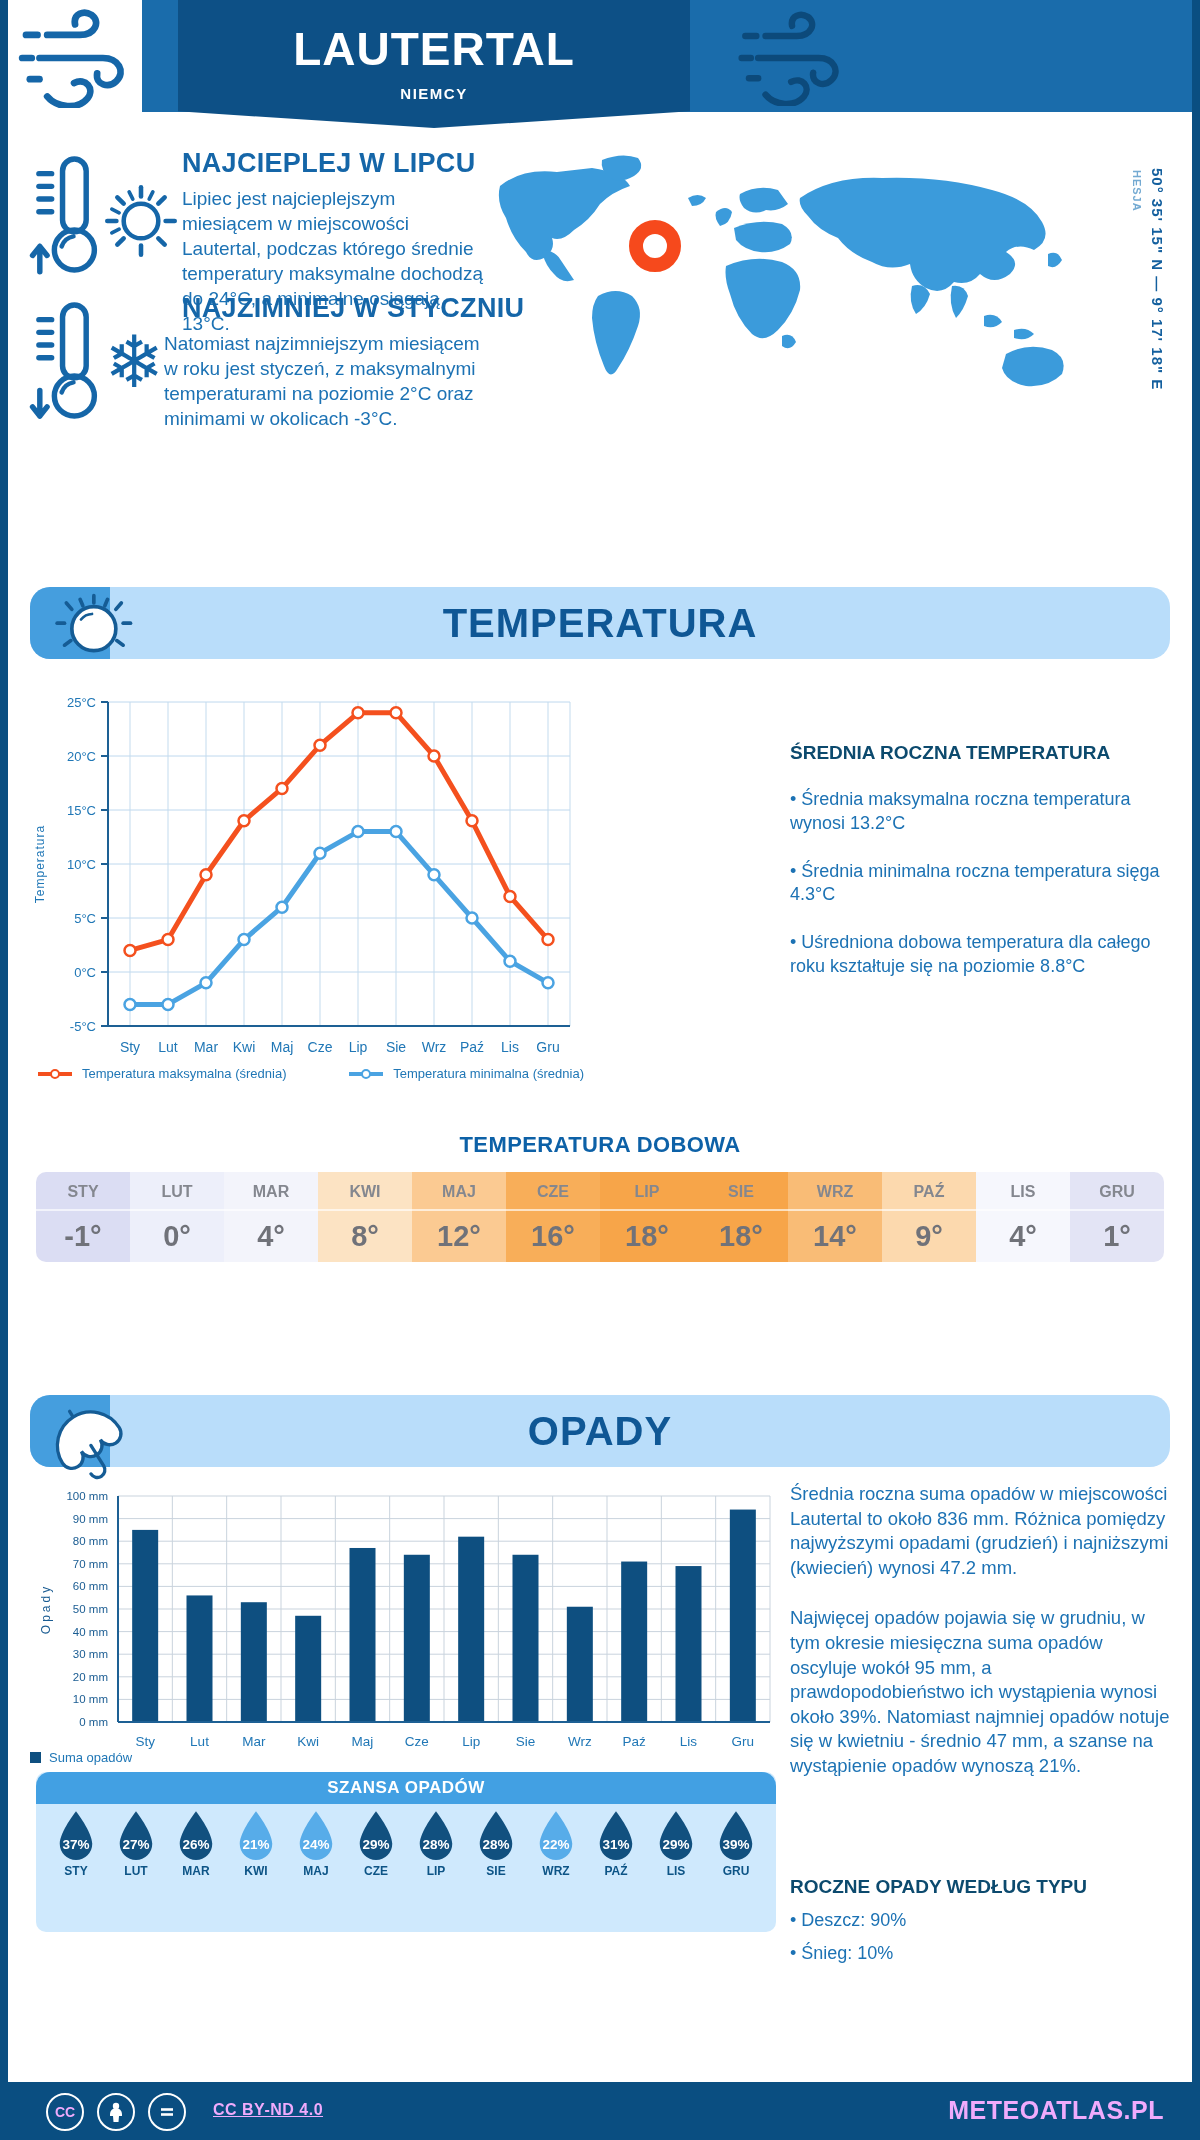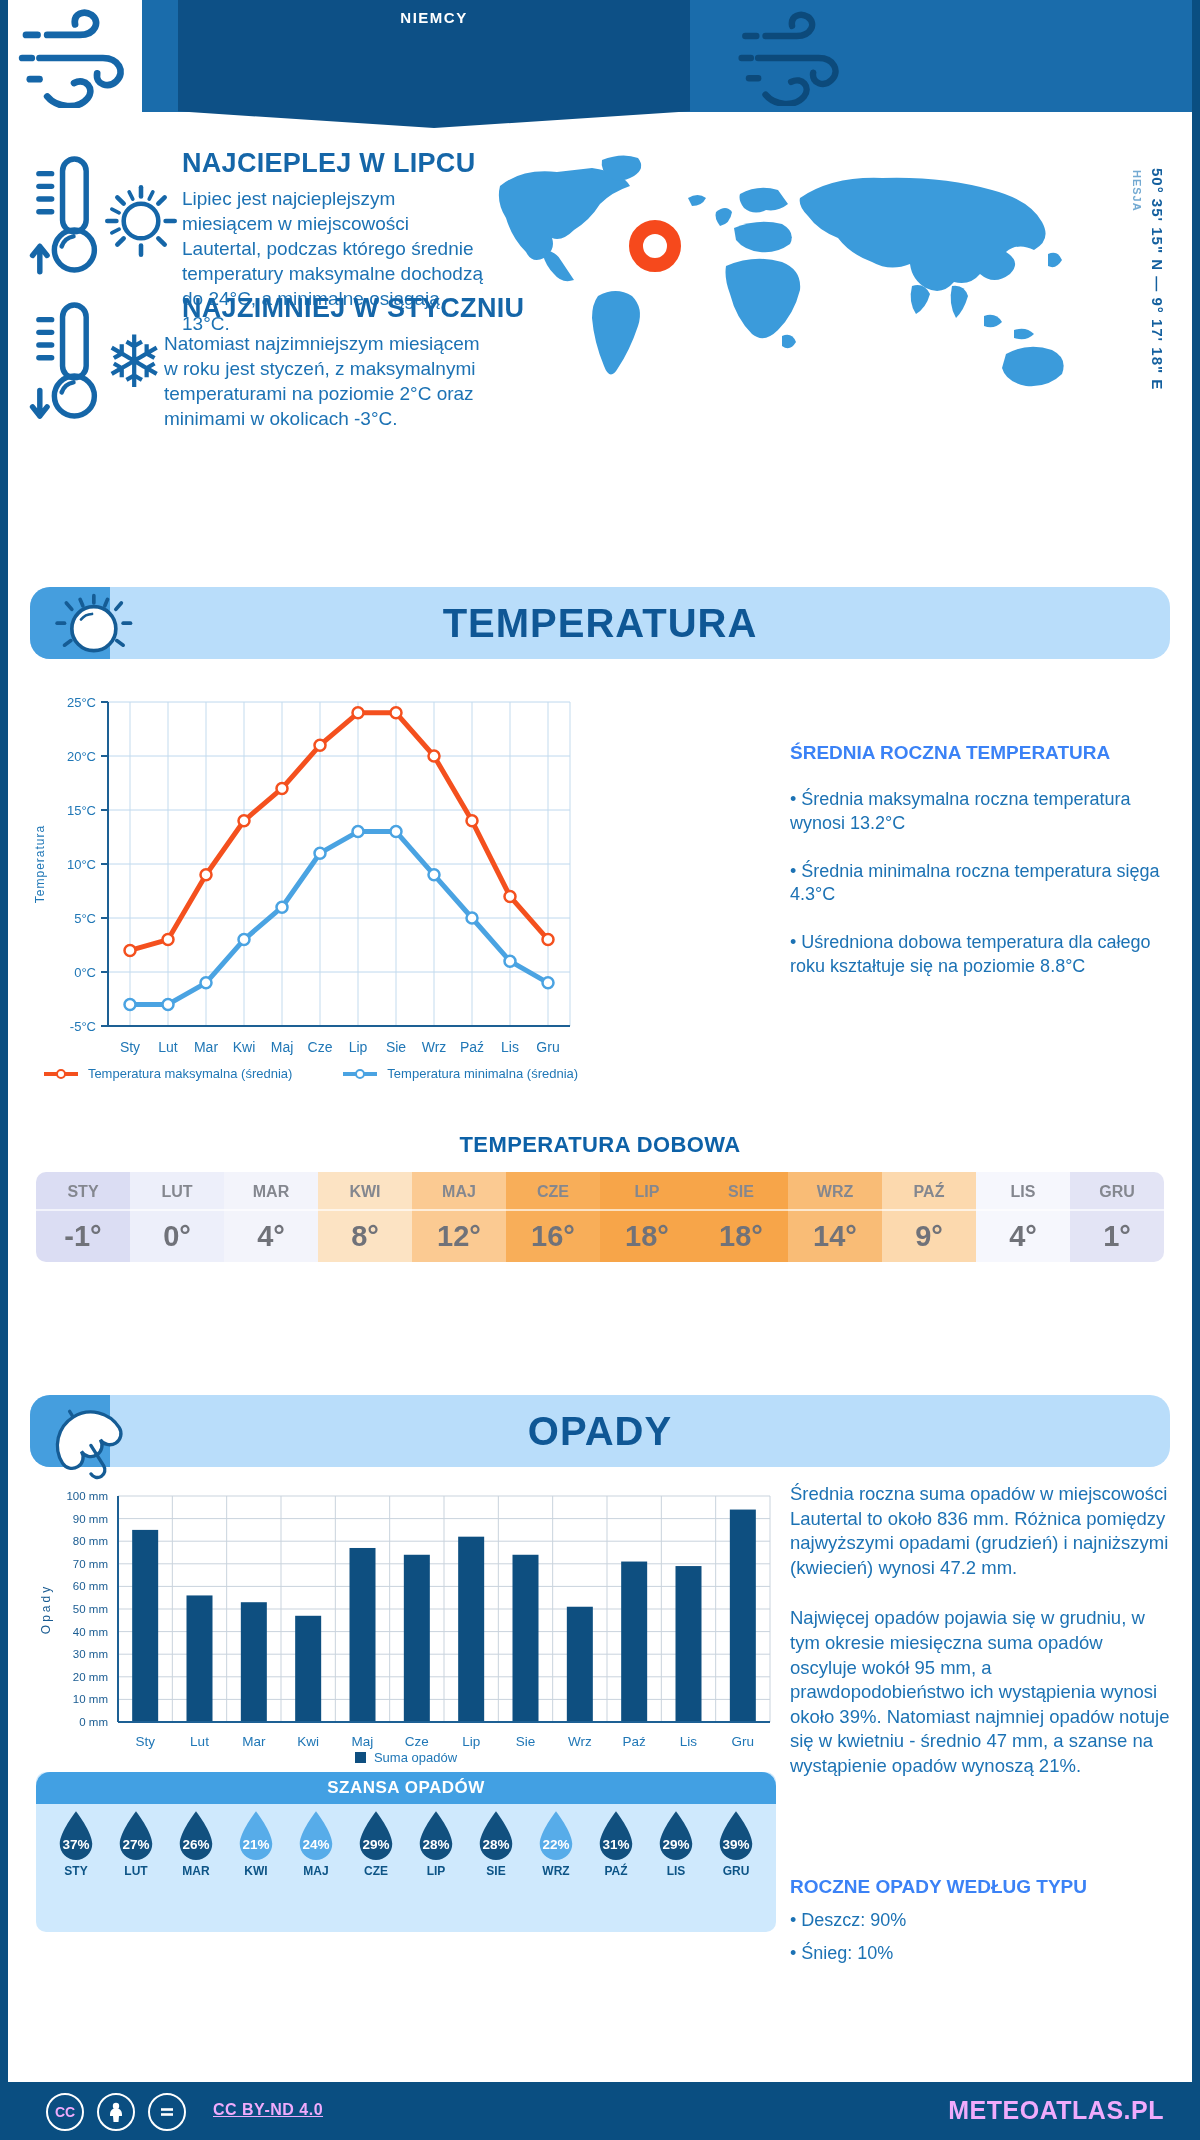--- a/index.html
+++ b/index.html
@@ -20,35 +20,35 @@
   .hl-title{font-size:27px;font-weight:bold;color:#1566a8;letter-spacing:.3px;}
   .hl-text{font-size:19px;line-height:1.32;color:#1c72b4;}
   .vcoords{writing-mode:vertical-rl;font-size:15px;font-weight:bold;color:#135f9e;letter-spacing:1px;}
   .vregion{writing-mode:vertical-rl;font-size:11px;font-weight:bold;color:#74aad2;letter-spacing:1px;}
   
   .section-band{left:30px;width:1140px;height:72px;background:#b9ddfa;border-radius:20px;}
   .section-corner{width:80px;height:72px;background:#459ede;border-radius:20px 0 0 20px;}
   .section-title{width:100%;text-align:center;line-height:72px;font-size:40px;font-weight:bold;
                  color:#0f5795;letter-spacing:1px;}
   
-  .panel-head{font-size:19px;font-weight:bold;color:#3b82f6;margin:0;}
+  .panel-head{font-size:19px;font-weight:bold;color:#0c4a6e;margin:0;}
   .panel-p{font-size:18px;line-height:1.32;color:#1c72b4;margin:24px 0 0 0;}
   .panel-p2{font-size:18.5px;line-height:1.33;color:#1c72b4;margin:0 0 26px 0;}
   .types-bullet{font-size:18px;color:#1c72b4;margin:12px 0 0 0;}
   
   .daily-title{width:100%;text-align:center;font-size:22px;font-weight:bold;color:#0d61a7;letter-spacing:.4px;}
   .daily-table{left:36px;top:1172px;width:1128px;display:flex;}
   .daily-cell{flex:1;}
   .daily-cell .m{height:37px;line-height:39px;text-align:center;font-size:16px;font-weight:bold;
                  color:#84878f;border-bottom:2px solid rgba(255,255,255,.65);}
   .daily-cell .v{height:51px;line-height:51px;text-align:center;font-size:29px;font-weight:bold;color:#707279;}
   .daily-cell:first-child{border-radius:10px 0 0 10px;overflow:hidden;}
   .daily-cell:last-child{border-radius:0 10px 10px 0;overflow:hidden;}
   
-  .legend-row{display:flex;justify-content:center;gap:49px;align-items:center;}
+  .legend-row{display:flex;justify-content:space-between;gap:49px;align-items:center;}
   .legend-item{display:flex;align-items:center;gap:8px;font-size:13px;color:#2077b6;}
   .legend-sq{width:11px;height:11px;background:#0e4f80;display:inline-block;}
   
   .chance-panel{left:36px;top:1772px;width:740px;height:160px;background:#cfe9fd;border-radius:10px;}
   .chance-band{width:100%;height:32px;background:#42a0e3;border-radius:14px 14px 0 0;text-align:center;
                line-height:32px;color:#fff;font-weight:bold;font-size:17px;letter-spacing:.5px;}
   .drops-row{display:flex;padding:6px 10px 0 10px;}
   .drop-col{flex:1;text-align:center;position:relative;}
   .drop-col .pct{position:absolute;left:0;right:0;top:27px;color:#fff;font-size:13.5px;font-weight:bold;}
   .drop-col .mon{margin-top:2px;font-size:12px;font-weight:bold;color:#0d5486;}
@@ -84,20 +84,21 @@
   <svg width="110" height="96" viewBox="0 0 120 104" fill="none" stroke="#0c4a7b" stroke-width="7" stroke-linecap="round">
     <path d="M8 28 H20"></path>
       <path d="M30 28 H64 C80 28 86 14 76 7 C68 2 57 6 59 17"></path>
     <path d="M4 52 H14"></path>
       <path d="M22 52 H88 C104 52 112 66 102 76 C94 84 80 80 82 68"></path>
     <path d="M12 74 H22"></path>
       <path d="M30 92 C40 104 62 106 72 94 C80 84 70 72 58 78"></path>
   </svg>
 </div>
 <div class="abs banner">
+  <h1>LAUTERTAL</h1>
   <div class="sub">NIEMCY</div>
 </div>
 
 <div class="abs" style="left:28px;top:150px">
   <svg width="100" height="130" viewBox="0 0 110 135" fill="none" stroke="#1566a8" stroke-width="6" stroke-linecap="round">
     <path d="M12 22 H26"></path>
       <path d="M12 36 H26"></path>
       <path d="M12 50 H26"></path>
       <path d="M12 64 H26"></path>
     <rect x="38" y="6" width="26" height="80" rx="13"></rect>

